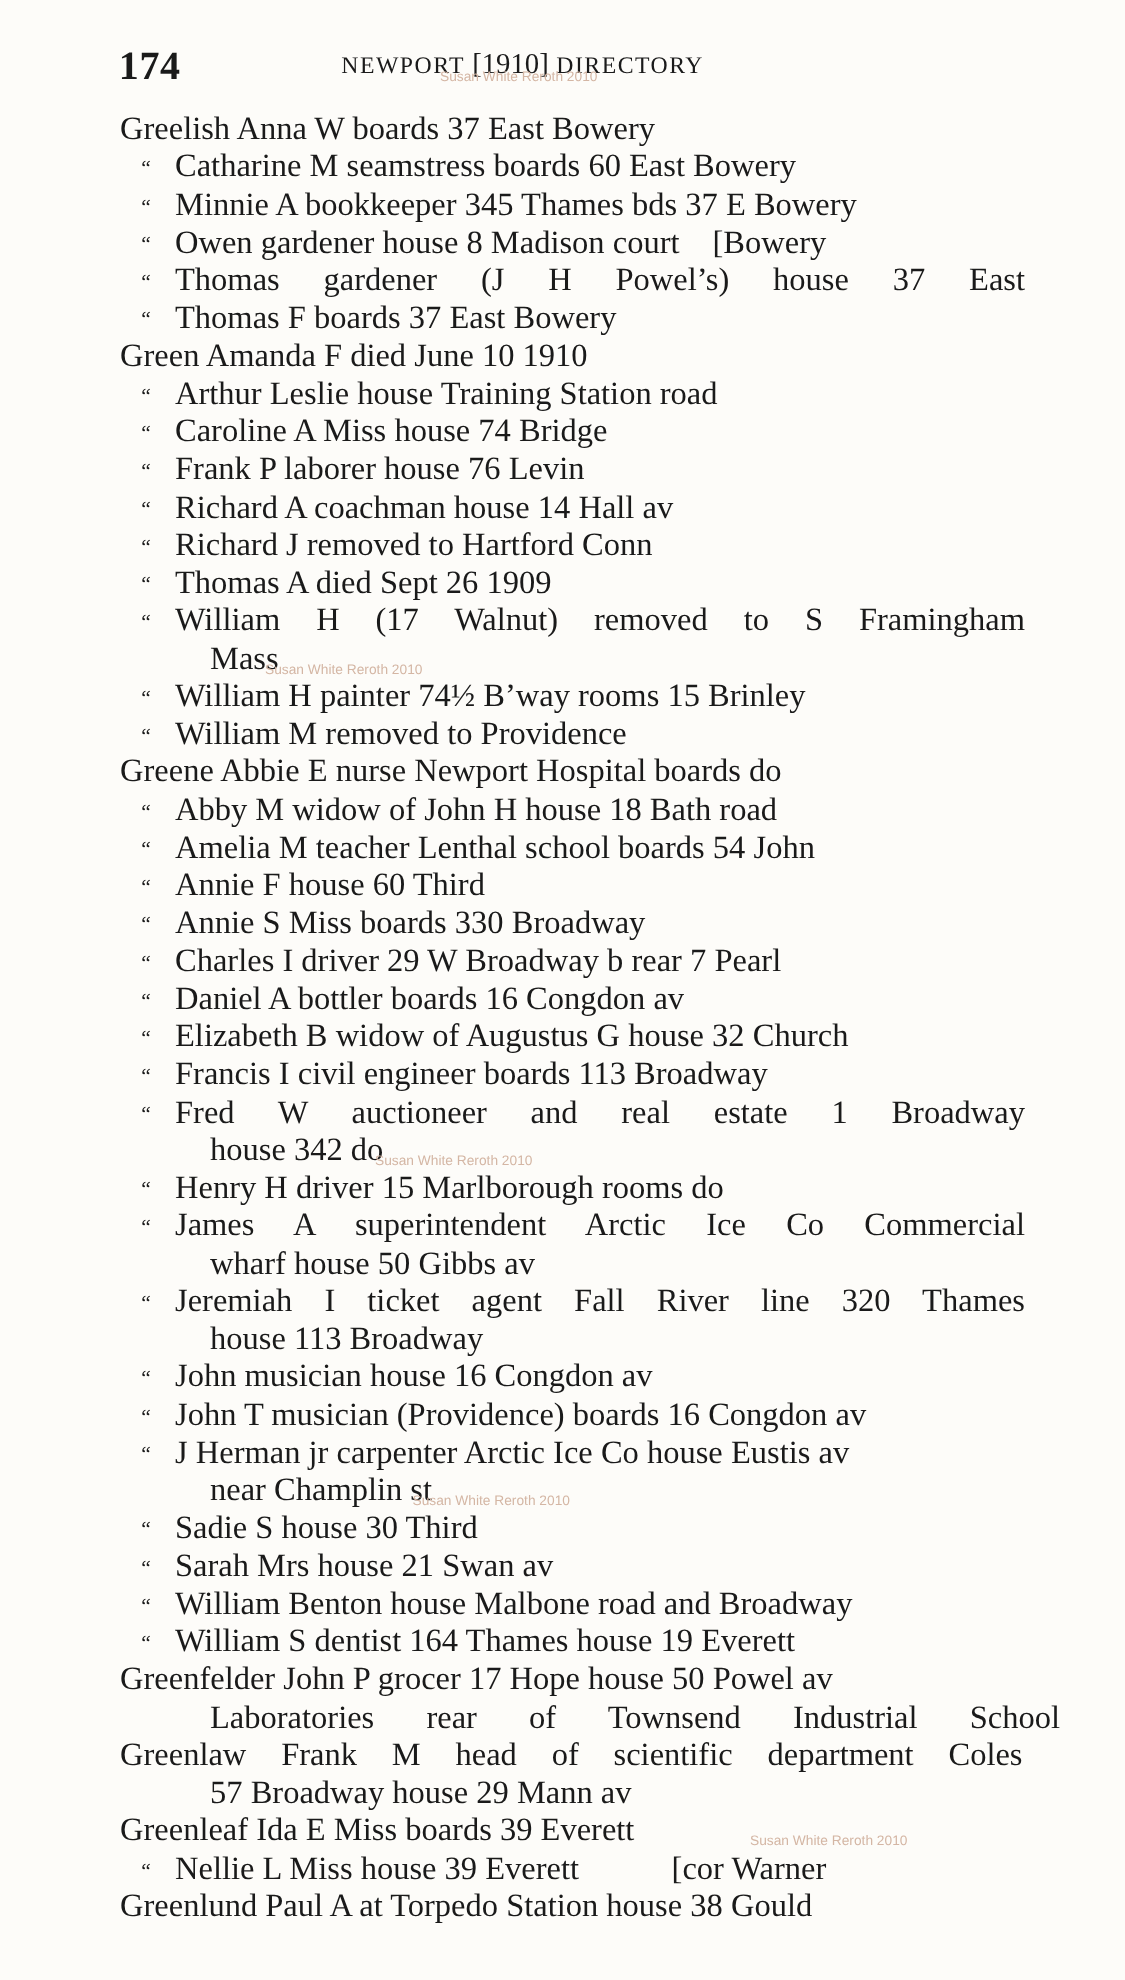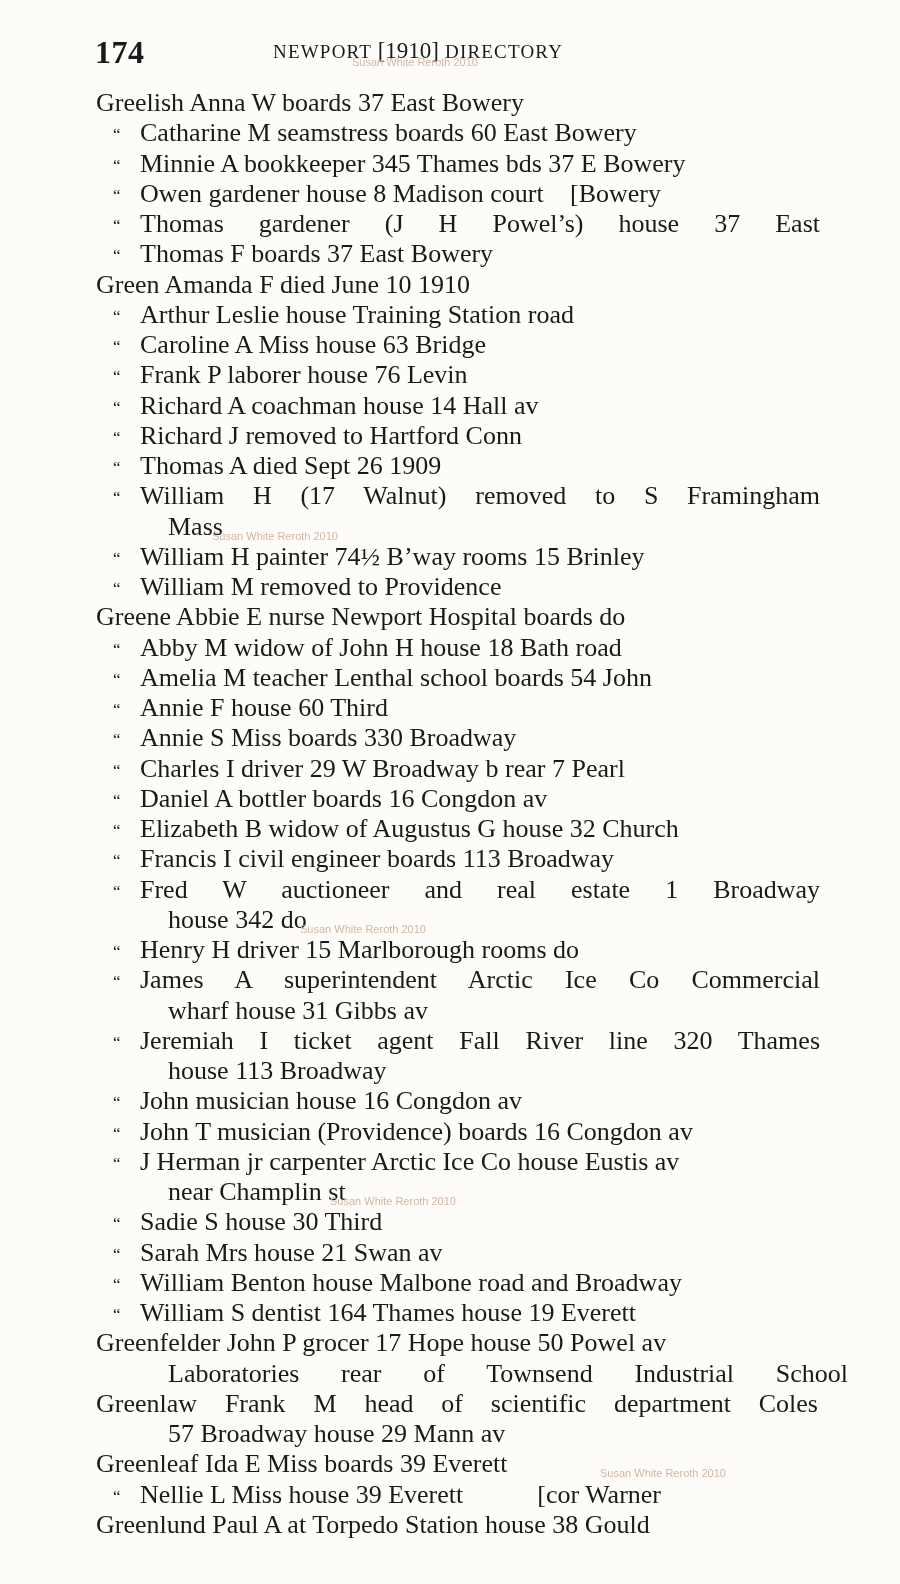--- a/index.html
+++ b/index.html
@@ -76,21 +76,21 @@
     </div>
     <div class="line head">
       <span class="txt">Green Amanda F died June 10 1910</span>
     </div>
     <div class="line sub">
       <span class="ditto">“</span>
       <span class="txt">Arthur Leslie house Training Station road</span>
     </div>
     <div class="line sub">
       <span class="ditto">“</span>
-      <span class="txt">Caroline A Miss house 63 Bridge</span>
+      <span class="txt">Caroline A Miss house 74 Bridge</span>
     </div>
     <div class="line sub">
       <span class="ditto">“</span>
       <span class="txt">Frank P laborer house 76 Levin</span>
     </div>
     <div class="line sub">
       <span class="ditto">“</span>
       <span class="txt">Richard A coachman house 14 Hall av</span>
     </div>
     <div class="line sub">
@@ -162,21 +162,21 @@
     </div>
     <div class="line sub">
       <span class="ditto">“</span>
       <span class="txt">Henry H driver 15 Marlborough rooms do</span>
     </div>
     <div class="line sub just">
       <span class="ditto">“</span>
       <span class="txt">James A superintendent Arctic Ice Co Commercial</span>
     </div>
     <div class="line cont">
-      <span class="txt">wharf house 31 Gibbs av</span>
+      <span class="txt">wharf house 50 Gibbs av</span>
     </div>
     <div class="line sub just">
       <span class="ditto">“</span>
       <span class="txt">Jeremiah I ticket agent Fall River line 320 Thames</span>
     </div>
     <div class="line cont">
       <span class="txt">house 113 Broadway</span>
     </div>
     <div class="line sub">
       <span class="ditto">“</span>

